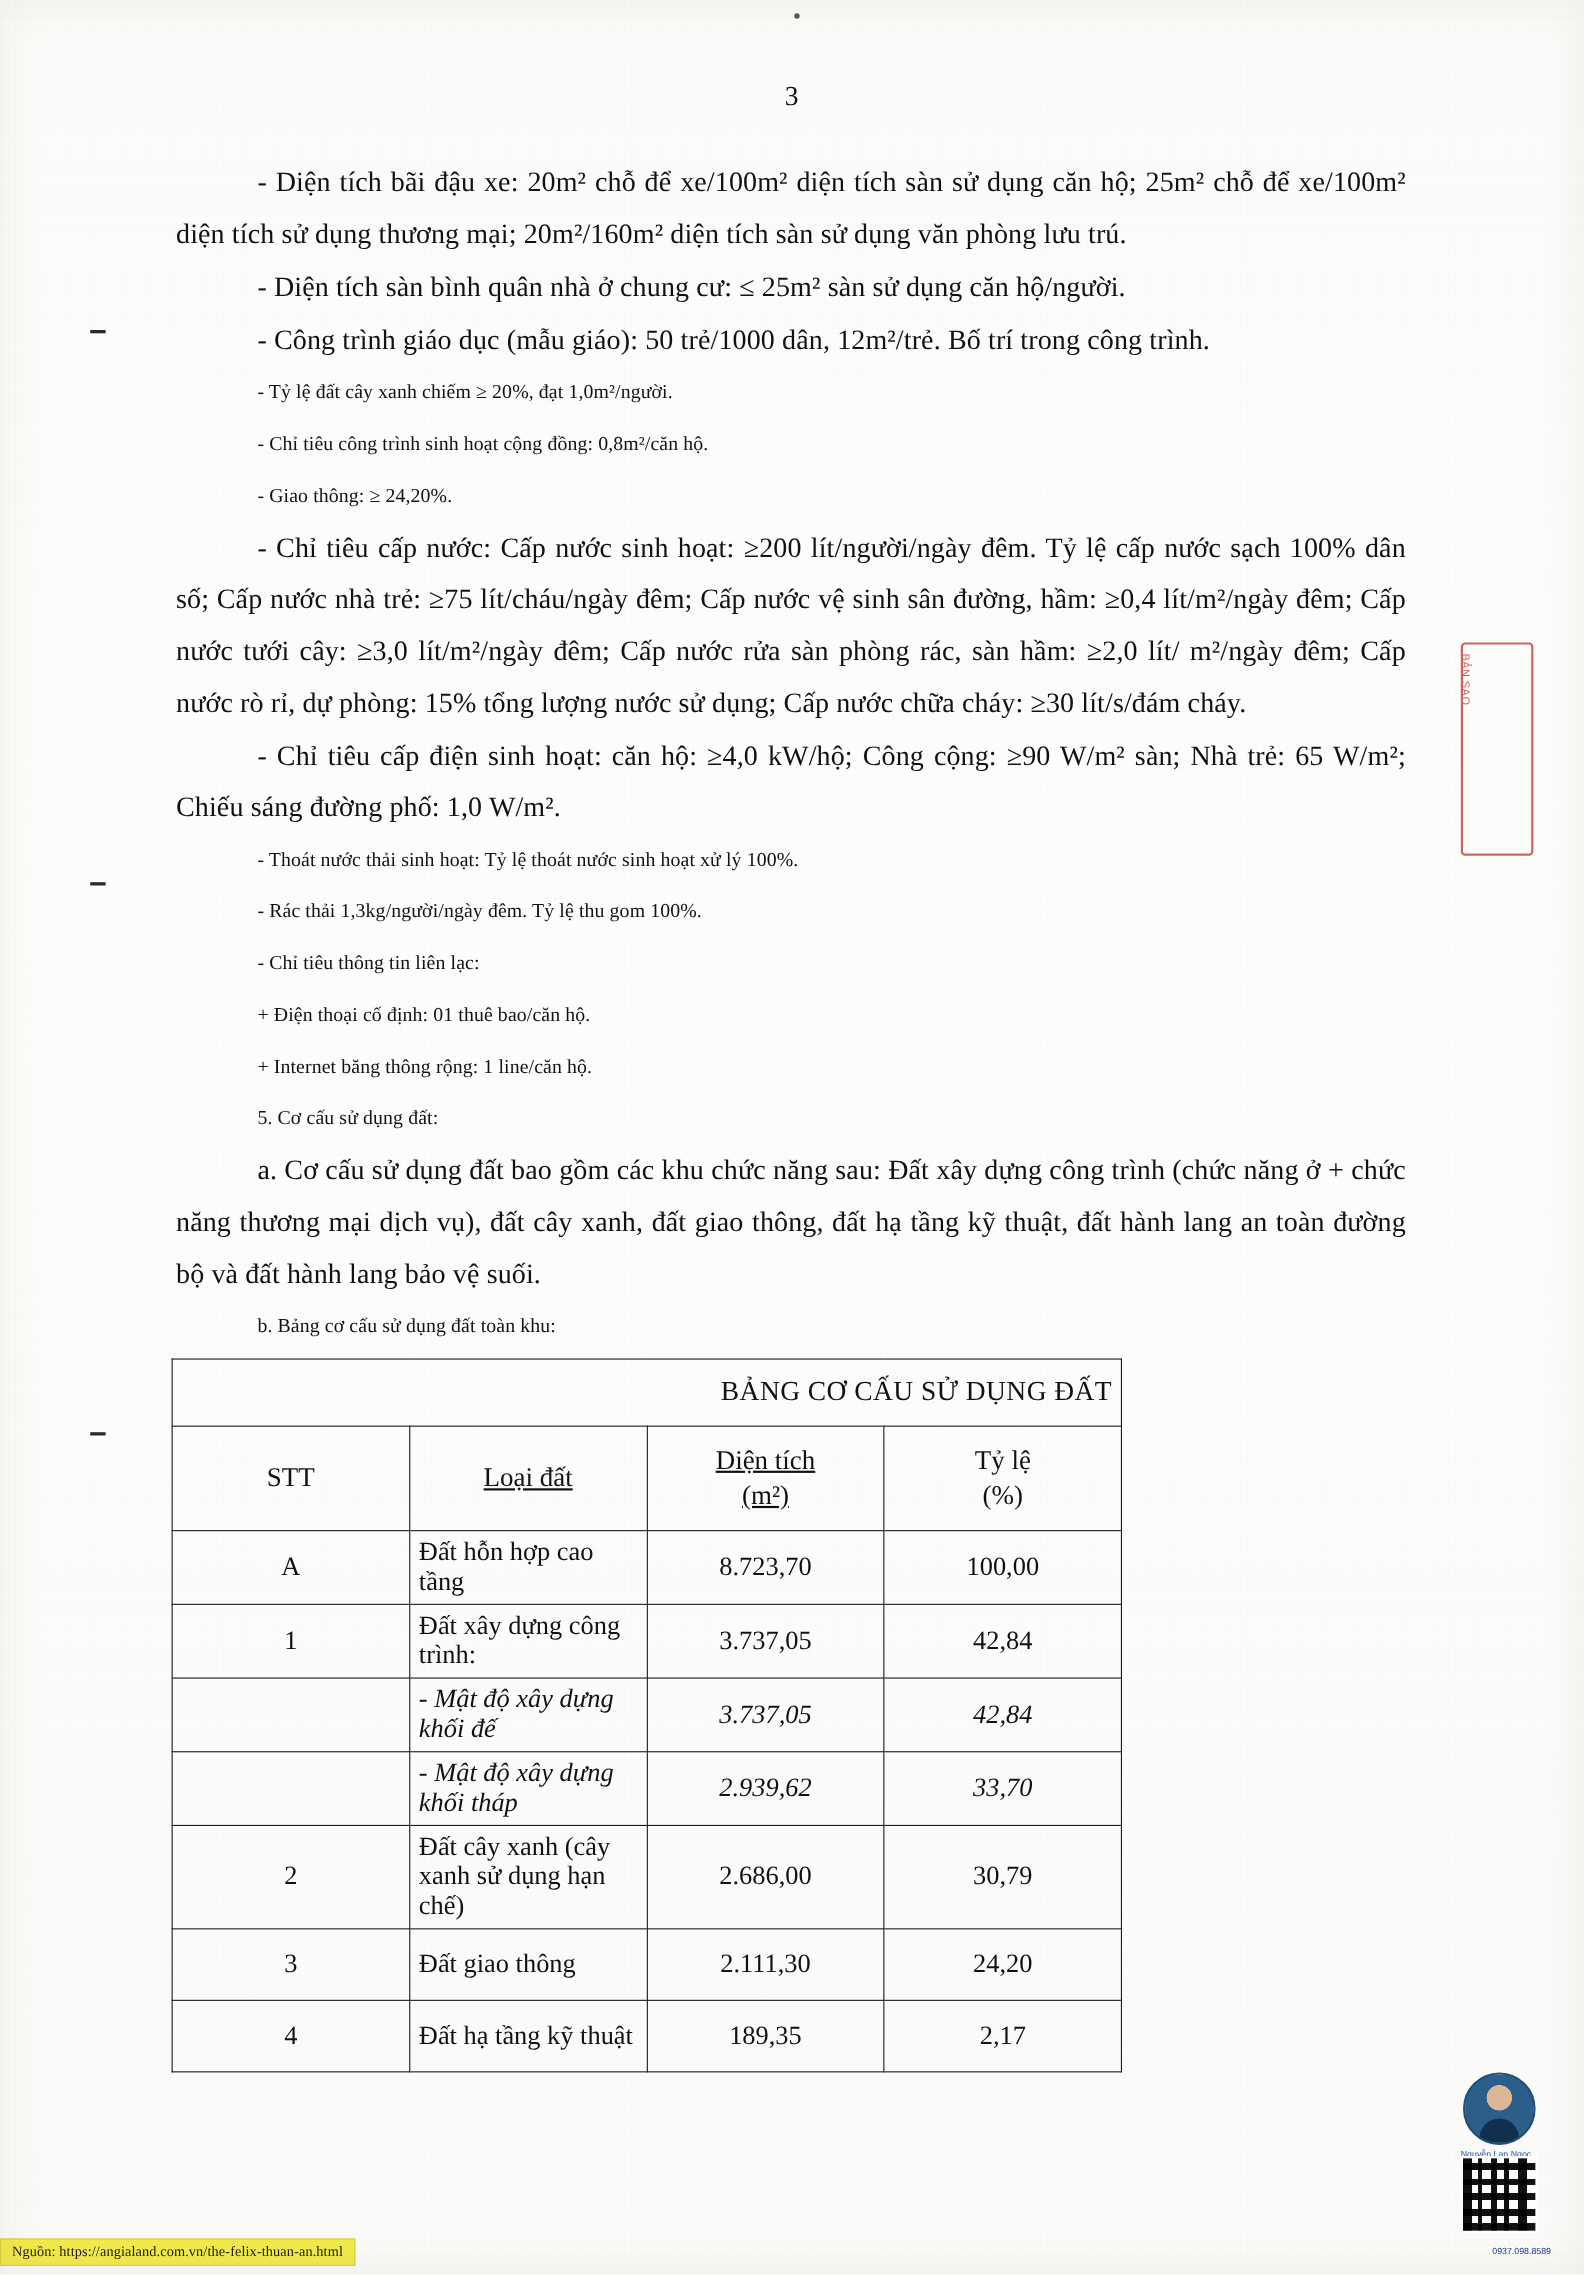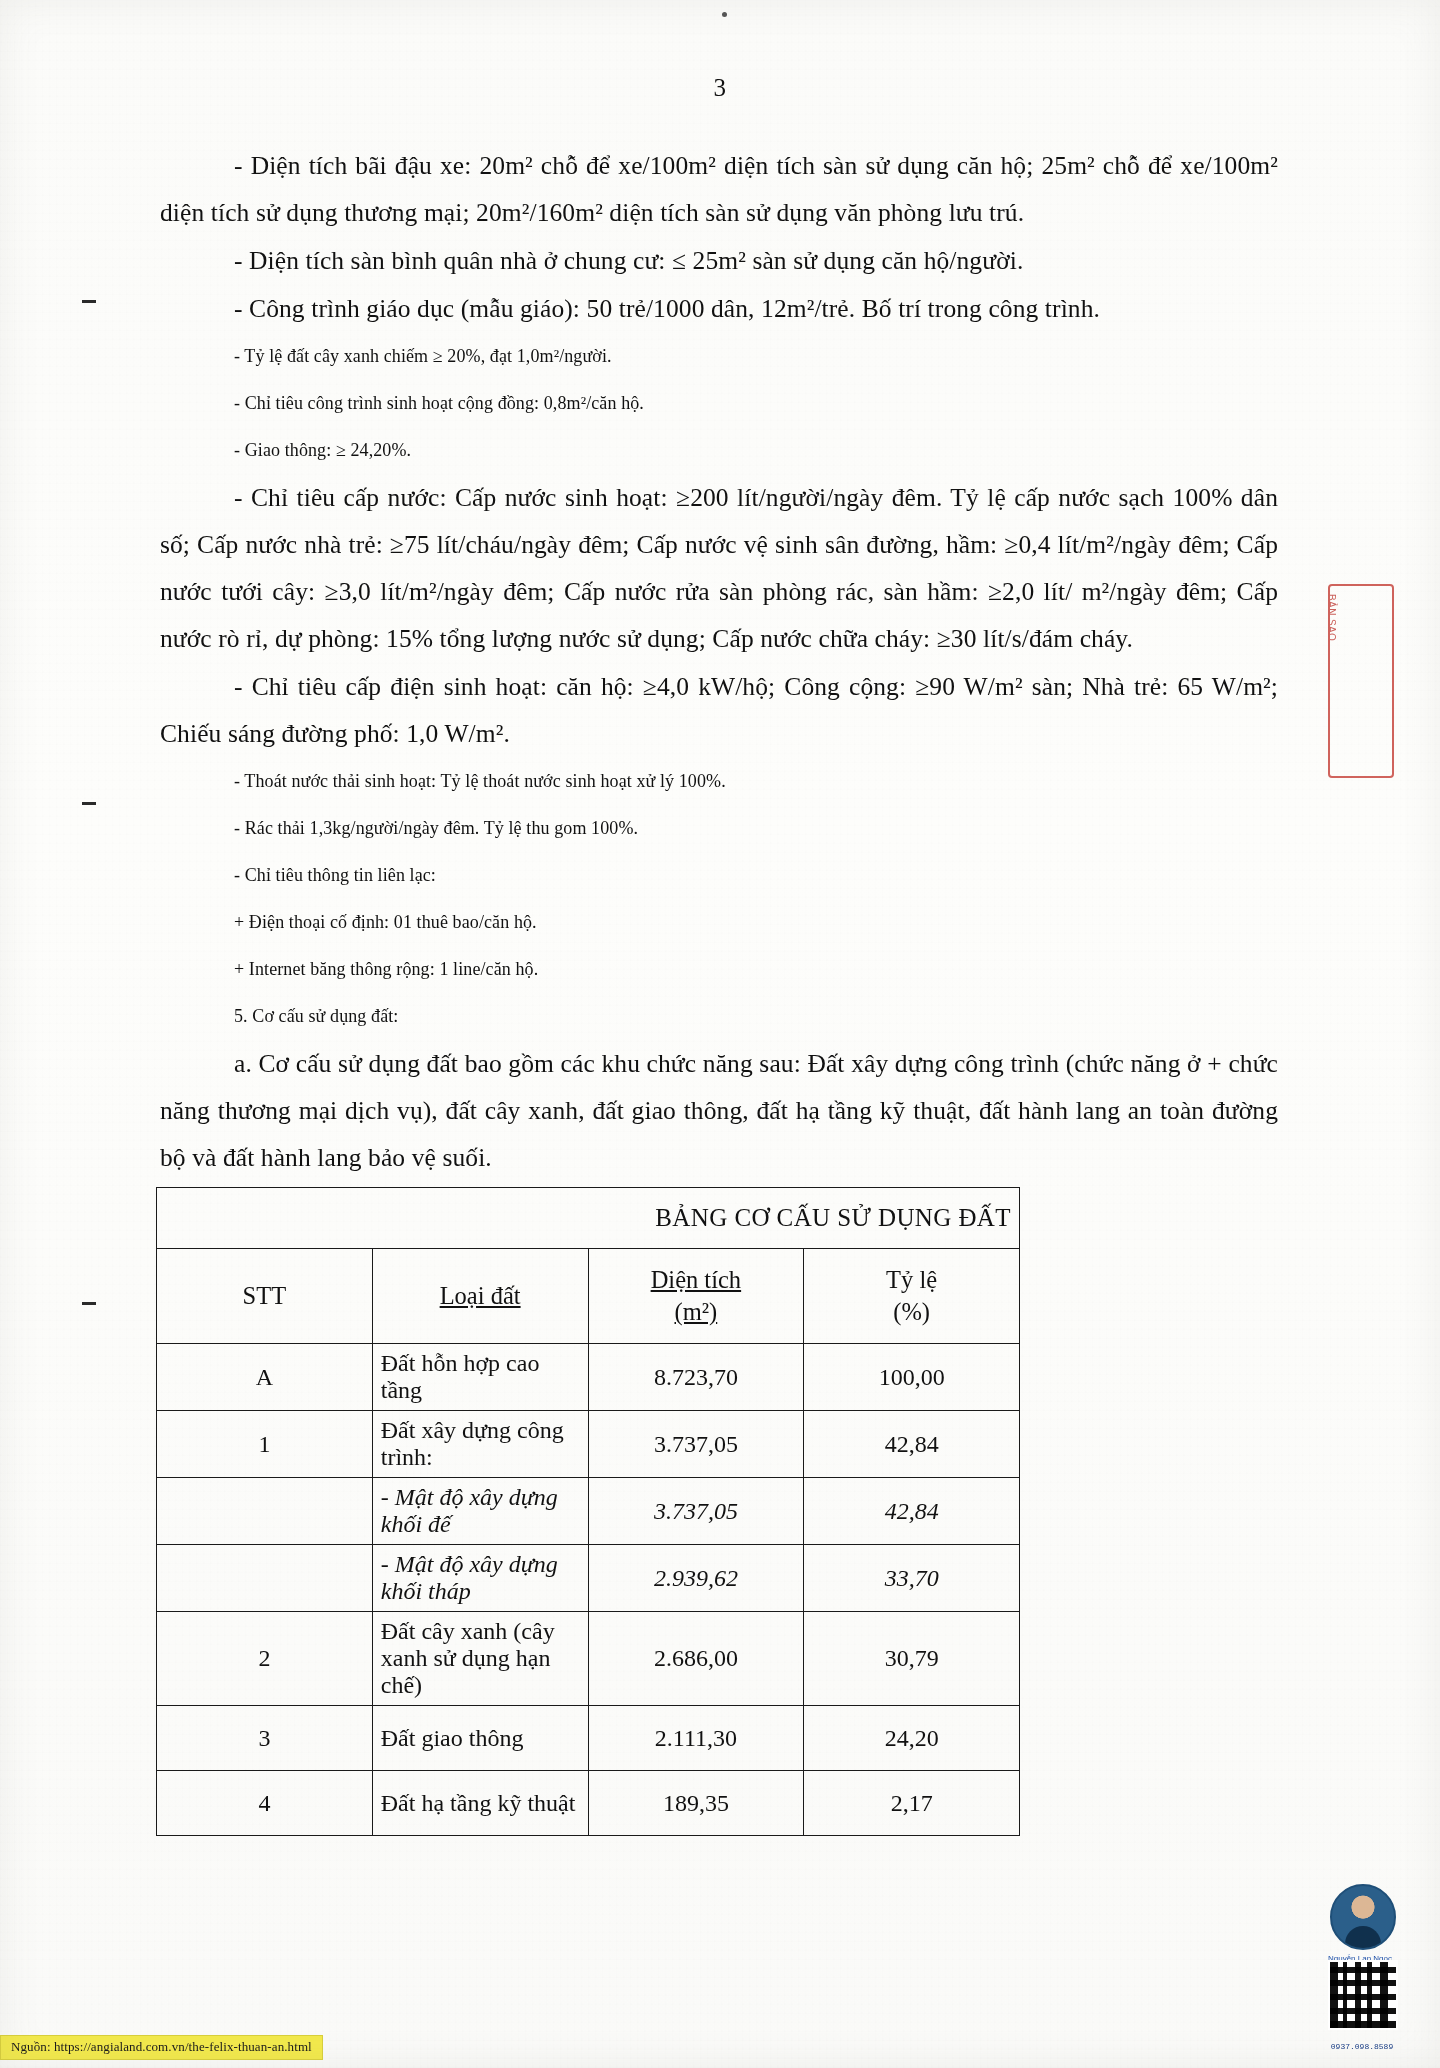--- a/index.html
+++ b/index.html
@@ -179,22 +179,22 @@
       linear-gradient(90deg, #111 0 12%, transparent 12% 20%, #111 20% 26%, transparent 26% 38%, #111 38% 47%, transparent 47% 56%, #111 56% 64%, transparent 64% 76%, #111 76% 88%, transparent 88% 100%),
       linear-gradient(0deg, #111 0 11%, transparent 11% 21%, #111 21% 30%, transparent 30% 43%, #111 43% 52%, transparent 52% 63%, #111 63% 72%, transparent 72% 84%, #111 84% 93%, transparent 93% 100%);
     background-blend-mode: multiply;
     border: 2px solid #fff;
   }
   .qr-caption {
     position: absolute;
     right: 30px;
     bottom: 16px;
     width: 96px;
-    text-align: center;
-    font-family: Liberation Mono, monospace;
+    text-align: right;
+    font-family: Liberation Sans, sans-serif;
     font-size: 8px;
     color: #1a3f86;
     line-height: 10px;
   }
   .blue-name {
     position: absolute;
     right: 30px;
     bottom: 104px;
     width: 100px;
     text-align: center;
@@ -259,20 +259,21 @@
     <p class="bullet">- Giao thông: ≥ 24,20%.</p>
     <p class="para">- Chỉ tiêu cấp nước: Cấp nước sinh hoạt: ≥200 lít/người/ngày đêm. Tỷ lệ cấp nước sạch 100% dân số; Cấp nước nhà trẻ: ≥75 lít/cháu/ngày đêm; Cấp nước vệ sinh sân đường, hầm: ≥0,4 lít/m²/ngày đêm; Cấp nước tưới cây: ≥3,0 lít/m²/ngày đêm; Cấp nước rửa sàn phòng rác, sàn hầm: ≥2,0 lít/ m²/ngày đêm; Cấp nước rò rỉ, dự phòng: 15% tổng lượng nước sử dụng; Cấp nước chữa cháy: ≥30 lít/s/đám cháy.</p>
     <p class="para">- Chỉ tiêu cấp điện sinh hoạt: căn hộ: ≥4,0 kW/hộ; Công cộng: ≥90 W/m² sàn; Nhà trẻ: 65 W/m²; Chiếu sáng đường phố: 1,0 W/m².</p>
     <p class="bullet">- Thoát nước thải sinh hoạt: Tỷ lệ thoát nước sinh hoạt xử lý 100%.</p>
     <p class="bullet">- Rác thải 1,3kg/người/ngày đêm. Tỷ lệ thu gom 100%.</p>
     <p class="bullet">- Chỉ tiêu thông tin liên lạc:</p>
     <p class="bullet">+ Điện thoại cố định: 01 thuê bao/căn hộ.</p>
     <p class="bullet">+ Internet băng thông rộng: 1 line/căn hộ.</p>
     <p class="bullet">5. Cơ cấu sử dụng đất:</p>
     <p class="para">a. Cơ cấu sử dụng đất bao gồm các khu chức năng sau: Đất xây dựng công trình (chức năng ở + chức năng thương mại dịch vụ), đất cây xanh, đất giao thông, đất hạ tầng kỹ thuật, đất hành lang an toàn đường bộ và đất hành lang bảo vệ suối.</p>
+    <p class="bullet">b. Bảng cơ cấu sử dụng đất toàn khu:</p>
 
     <div class="table-wrap">
       <table class="landuse">
         <tbody>
           <tr class="tbl-title">
             <td colspan="4">BẢNG CƠ CẤU SỬ DỤNG ĐẤT</td>
           </tr>
           <tr class="tbl-head">
             <td class="col-stt">STT</td>
             <td class="col-type">Loại đất</td>

